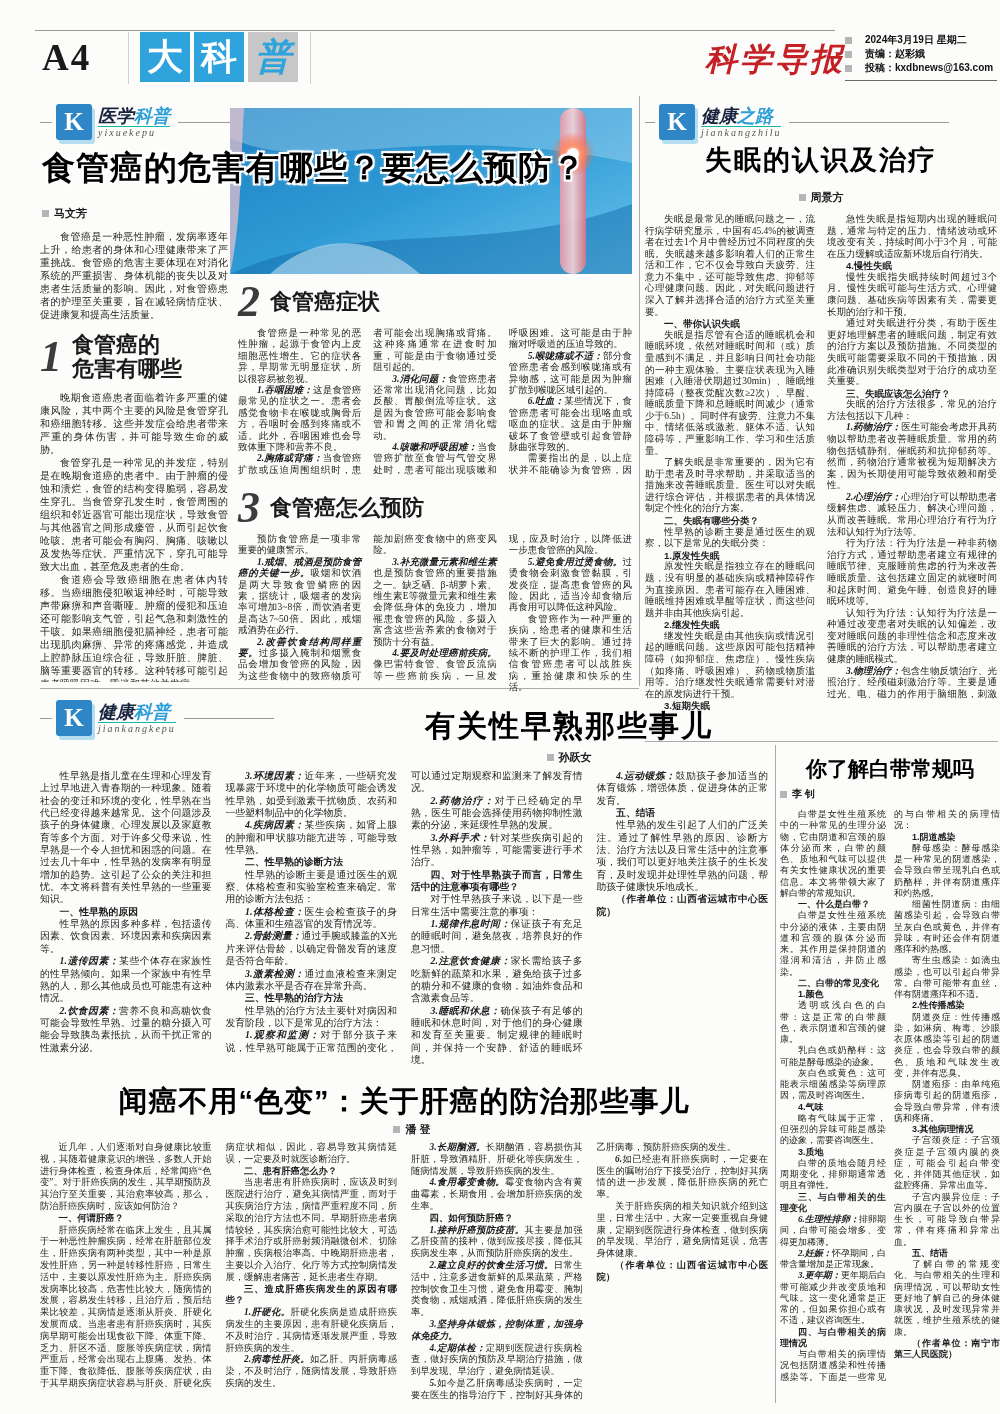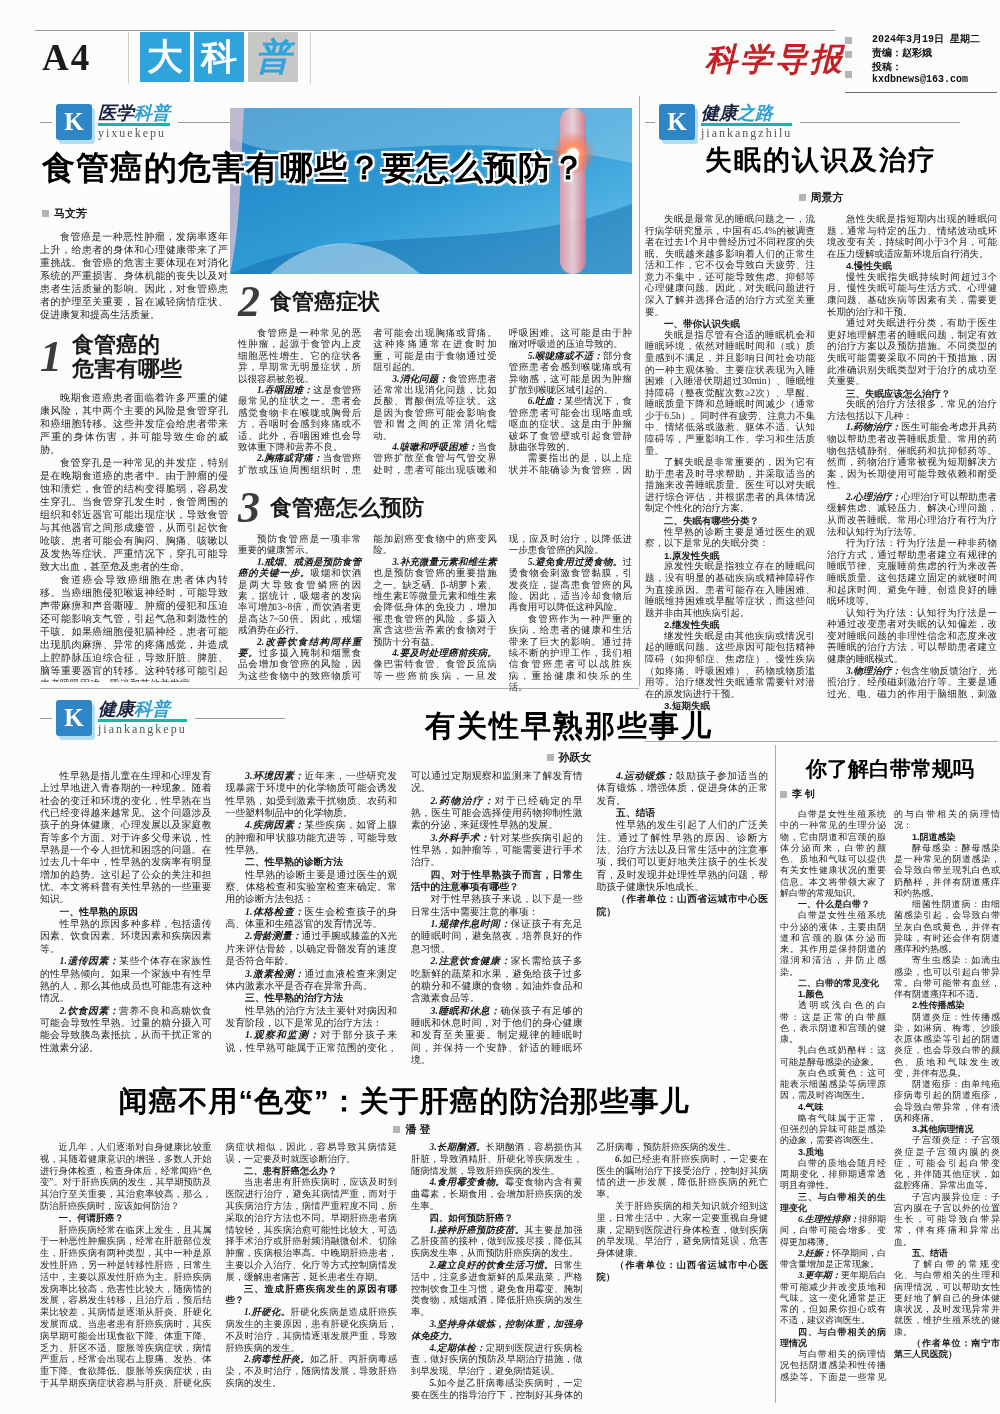--- a/index.html
+++ b/index.html
@@ -14,34 +14,34 @@
   .pageno { position:absolute; left:42px; top:36px; font-size:37px; font-weight:700; letter-spacing:2px; font-family:"Liberation Serif",serif; }
   .hsep { position:absolute; top:32px; width:1px; height:52px; background:#cfcfcf; }
   .logo { position:absolute; left:140px; top:32px; display:flex; gap:4px; }
   .logo .lbox { width:50px; height:50px; display:flex; align-items:center; justify-content:center;
     font-size:36px; font-weight:700; font-family:"Liberation Sans",sans-serif; }
   .lbox.blue { background:#2fa3dc; color:#fff; }
   .lbox.gray { background:#c7c7c7; color:#2fa3dc; font-style:italic; font-family:"Liberation Serif",serif; }
   .masthead { position:absolute; left:700px; top:38px; width:150px; text-align:center;
     font-size:32px; font-weight:700; font-style:italic; color:#c42127; letter-spacing:3px; }
   .infobox { position:absolute; left:845px; top:34px; width:152px; border-bottom:1px solid #6a6a6a; padding-bottom:4px; }
-  .inforow { display:flex; align-items:center; gap:20px; font-family:Liberation Mono, monospace;
+  .inforow { display:flex; align-items:center; gap:13px; font-family:Liberation Sans, sans-serif;
     font-size:10px; font-weight:700; color:#111; line-height:12px; margin-bottom:2px; }
   .sq { width:7px; height:7px; background:#b5b5b5; flex:0 0 auto; }
   
   .badge-row { position:absolute; display:flex; align-items:center; height:52px; }
   .bline { height:1px; background:#9a9a9a; }
   .kbox { width:36px; height:36px; margin:0 6px 0 4px; background:#2e86c6; color:#fff; border-radius:3px;
     display:flex; align-items:center; justify-content:center; font-size:25px; font-weight:700;
     font-family:"Liberation Serif",serif; box-shadow:3px 4px 0 rgba(47,163,220,.35); }
   .btxt { margin-right:8px; }
   .btitle { font-size:18px; font-weight:700; font-style:italic; line-height:20px; white-space:nowrap; }
   .btitle .b1 { color:#17233f; }
   .btitle .b2 { color:#2f9fd8; }
-  .bpinyin { font-size:12px; color:#555; letter-spacing:2px; border-top:3px solid #14b8a6; }
+  .bpinyin { font-size:10px; font-style:italic; color:#555; letter-spacing:2px; border-top:1px solid #14b8a6; }
   
   .para { text-indent:2em; text-align:justify; color:#1c1c1c; }
   .t-h { font-weight:700; font-family:"Liberation Sans",sans-serif; }
   .t-h2 { font-weight:700; font-family:"Liberation Sans",sans-serif; }
   .t-unit { font-weight:700; }
   .lead { font-style:italic; font-weight:700; }
   .cols { column-fill:auto; overflow:hidden; }
   .headline { font-family:"Liberation Sans",sans-serif; font-weight:700; color:#000; }
   .byline { font-family:"Liberation Sans",sans-serif; font-weight:700; display:flex; align-items:center; gap:5px; }
   

